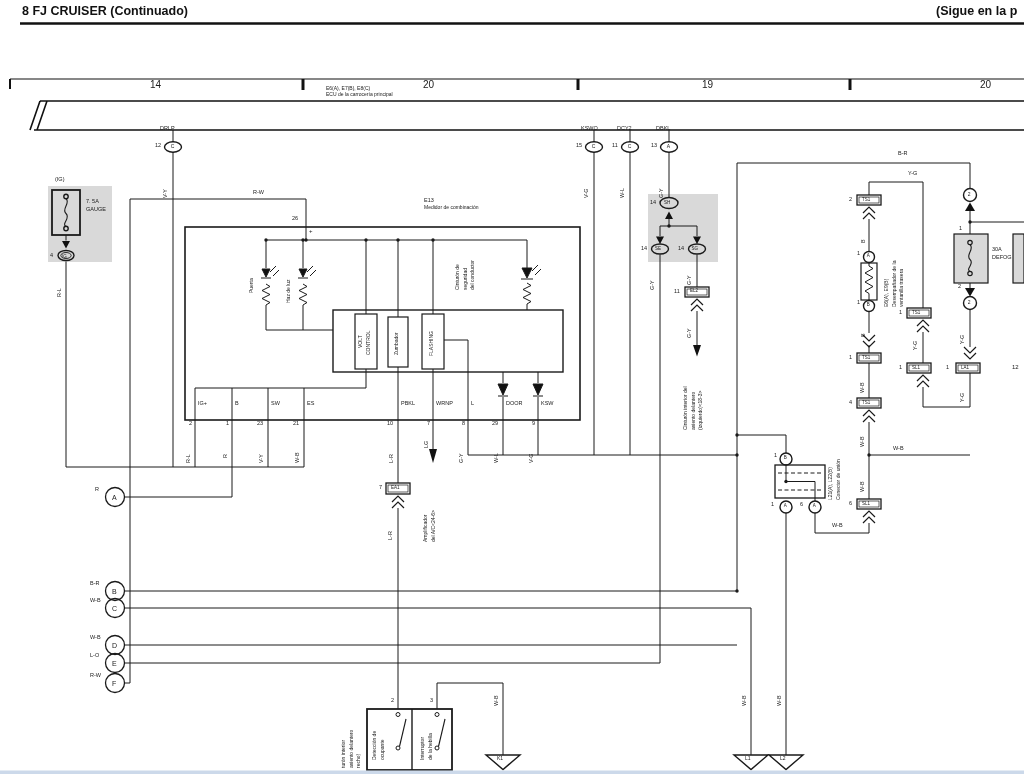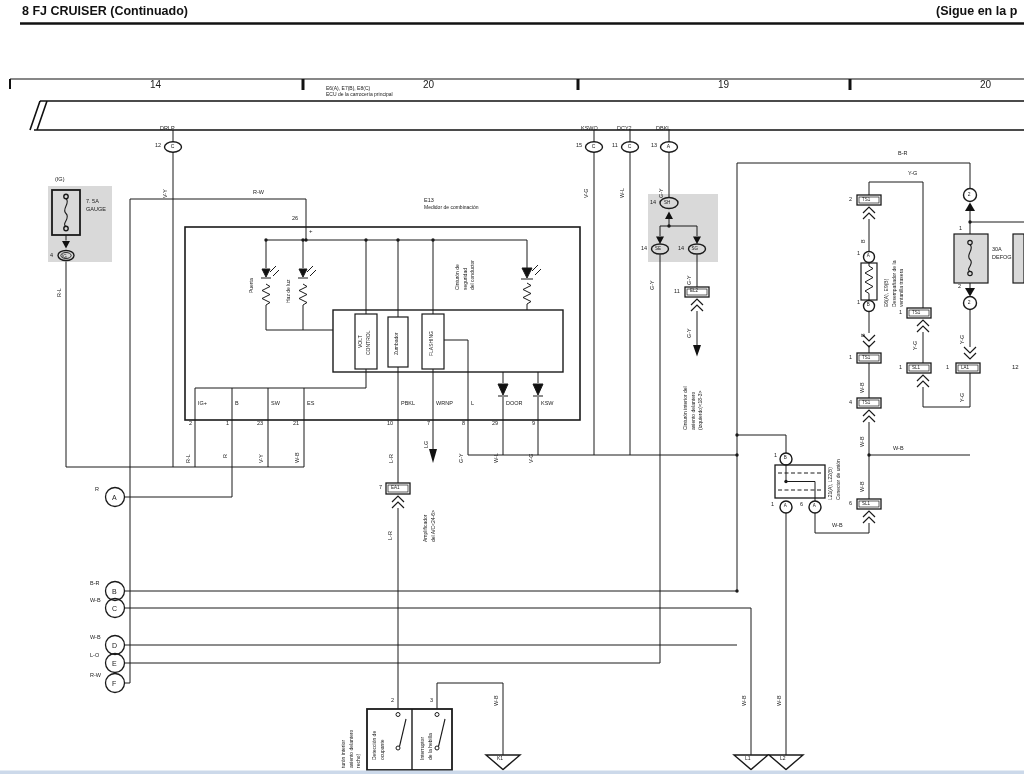--- a/index.html
+++ b/index.html
@@ -256,21 +256,21 @@
       <polygon points="734,755 768,755 751,769.5"></polygon>
       <polygon points="769,755 803,755 786,769.5"></polygon>
     </g>
 
     <rect x="0" y="770.5" width="1024" height="3.5" fill="#ccd9ea"></rect>
   </svg>
 
   <div id="labels">
       <span class="lbl" style="left: 150px; top: 80px; font-size: 10px;">14</span>
       <span class="lbl" style="left: 423px; top: 80px; font-size: 10px;">20</span>
-      <span class="lbl" style="left: 702px; top: 80px; font-size: 10px; margin-left: 16px;">19</span>
+      <span class="lbl" style="left: 702px; top: 80px; font-size: 10px;">19</span>
       <span class="lbl" style="left: 980px; top: 80px; font-size: 10px; text-align: right;">20</span>
       <span class="lbl" style="left: 326px; top: 85.5px; font-size: 5px;">E6(A), E7(B), E8(C)</span>
       <span class="lbl" style="left: 326px; top: 92px; font-size: 5px;">ECU de la carrocería principal</span>
       <span class="lbl" style="left: 160px; top: 126px; font-size: 5.5px;">DRLP</span>
       <span class="lbl" style="left: 155px; top: 143px; font-size: 5.5px;">12</span>
       <span class="lbl" style="left: 170.8px; top: 144px; font-size: 5px;">C</span>
       <span class="lbl" style="left: 581px; top: 126px; font-size: 5.5px;">KSWO</span>
       <span class="lbl" style="left: 576px; top: 143px; font-size: 5.5px;">15</span>
       <span class="lbl" style="left: 591.8px; top: 144px; font-size: 5px;">C</span>
       <span class="lbl" style="left: 617px; top: 126px; font-size: 5.5px;">DCY2</span>

